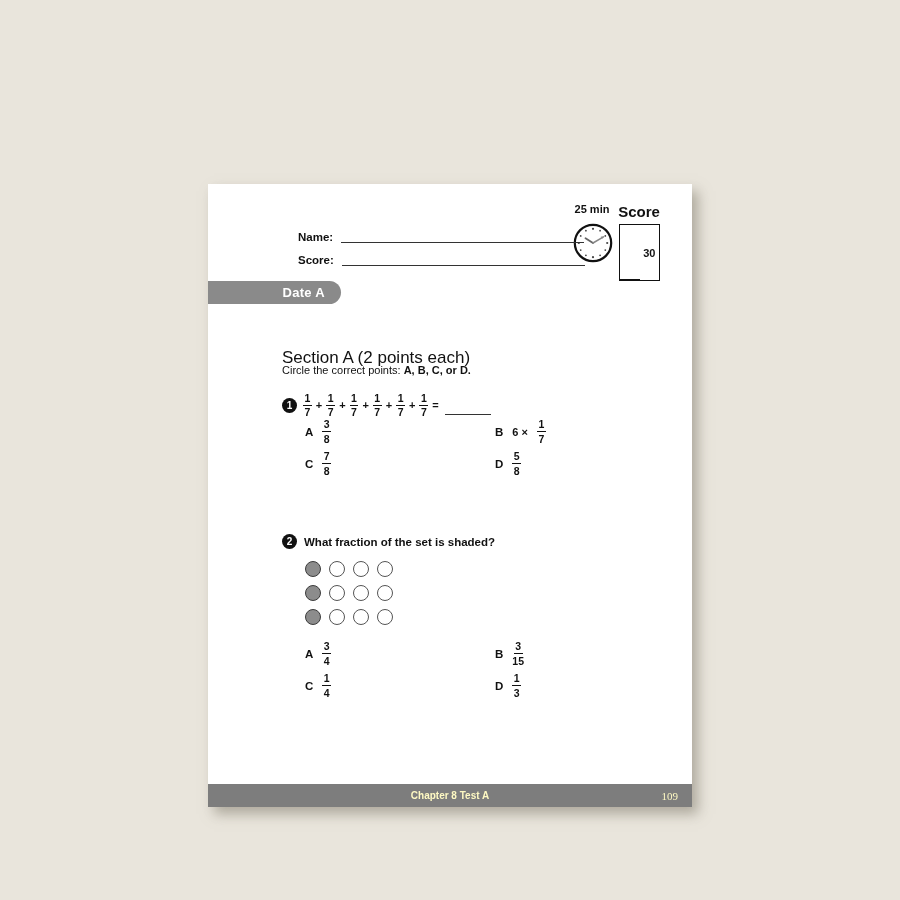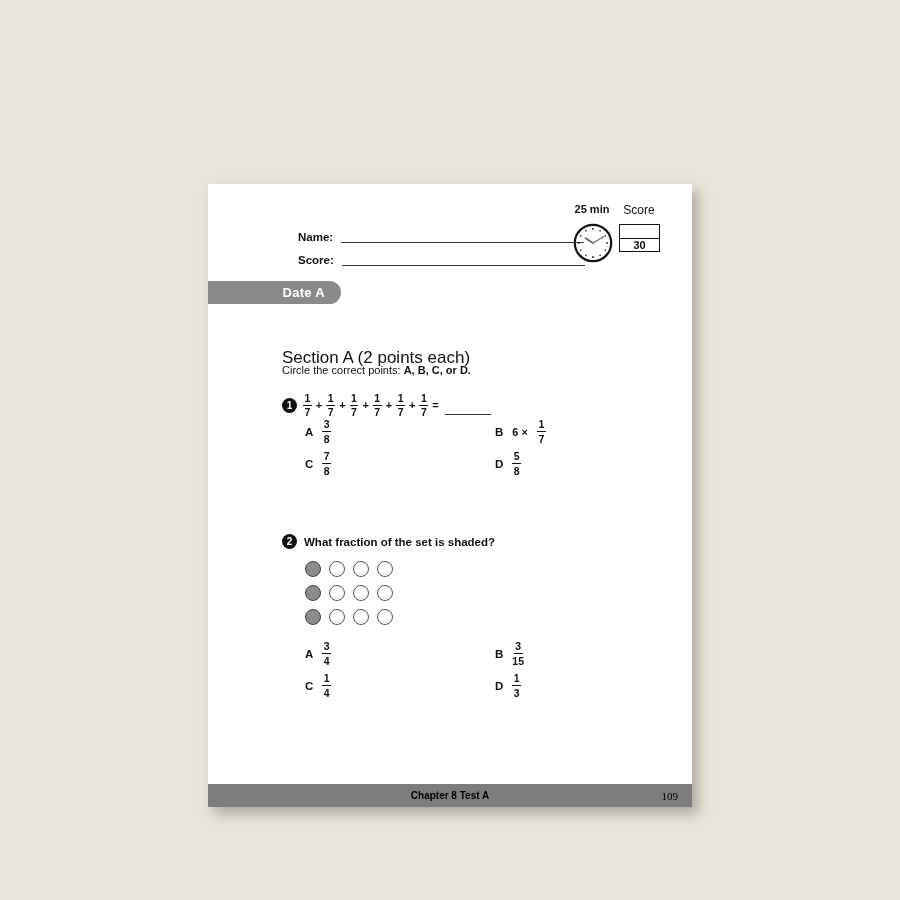--- a/index.html
+++ b/index.html
@@ -19,27 +19,27 @@
     margin-top:47px;
   }
 
   
   .time-label {
     position:absolute; left:358px; top:19px; width:52px;
     text-align:center; font-size:11px; font-weight:bold;
   }
   .score-label {
     position:absolute; left:405px; top:19px; width:52px;
-    text-align:center; font-size:12px; font-weight:normal;
+    text-align:center; font-size:15px; font-weight:bold;
   }
   .clock { position:absolute; left:364px; top:38px; width:42px; height:42px; }
   .score-box {
-    position:absolute; left:411px; top:40px; width:41px; height:28px;
+    position:absolute; left:411px; top:40px; width:41px; height:57px;
     border:1.5px solid #111; background:#fff;
-    display:flex; flex-direction:column;
+    display:flex; flex-direction:row;
   }
   .score-box .cell-top { flex:1; border-bottom:1.5px solid #111; }
   .score-box .cell-bottom {
     flex:1; display:flex; align-items:center; justify-content:center;
     font-size:11px; font-weight:bold;
   }
   .field-row { position:absolute; left:74px; display:flex; align-items:flex-end;padding-left:16px; }
   .field-row.name { top:46px; }
   .field-row.date { top:69px; }
   .field-row .lbl { font-size:11.5px; font-weight:bold; margin-right:8px; }
@@ -108,21 +108,21 @@
   }
   .dot {
     width:16px; height:16px; border-radius:50%;
     background:#fff; border:1.3px solid #555;
   }
   .dot.shaded { background:#8c8c8c; border-color:#3c3c3c; }
 
   
   .footer-bar {
     position:absolute; left:0; bottom:0; width:100%; height:23px;
-    background:#7d7d7d; color:#000000;
+    background:#7d7d7d; color:#fef9c3;
     display:flex; align-items:center;
   }
   .footer-bar .center-txt {
     position:absolute; left:0; width:100%; text-align:center;
     font-size:10px; font-weight:bold;
   }
   .footer-bar .page-num {
     position:absolute; right:14px; font-size:11px; font-weight:500;font-family:Liberation Serif, serif;
   }
 </style>

